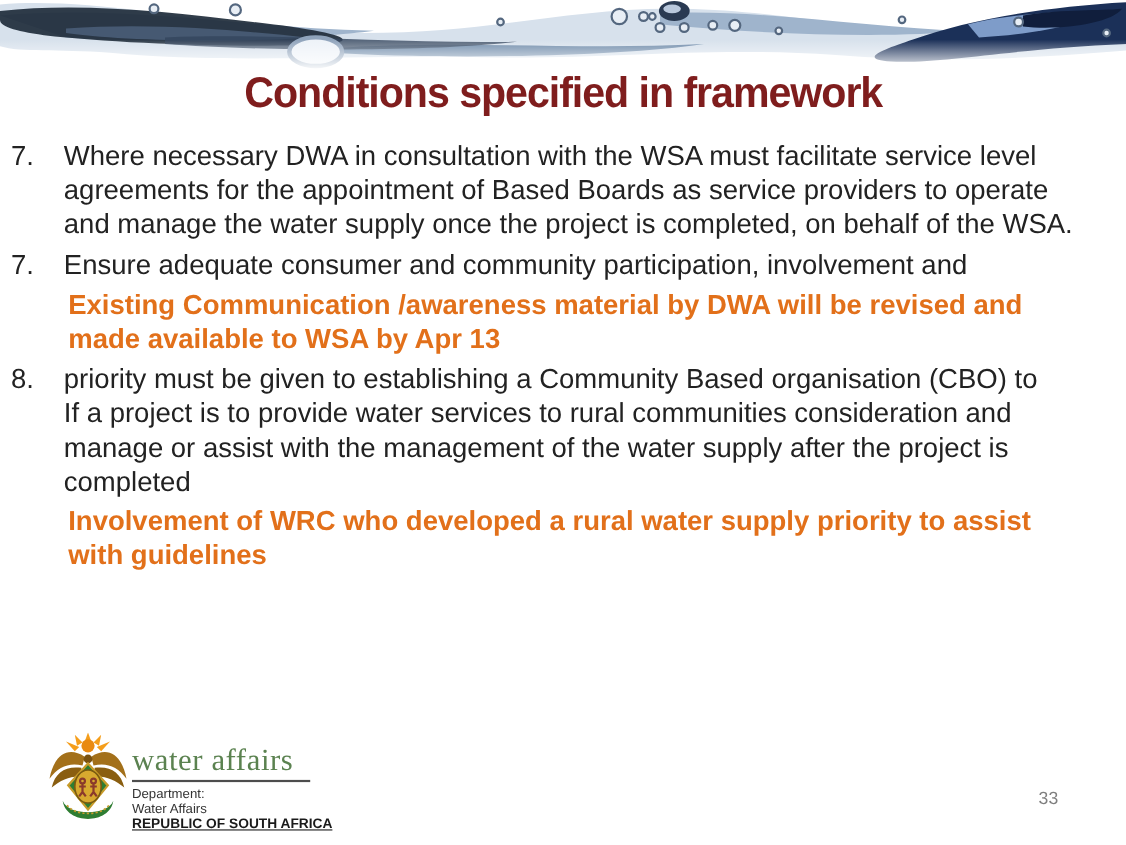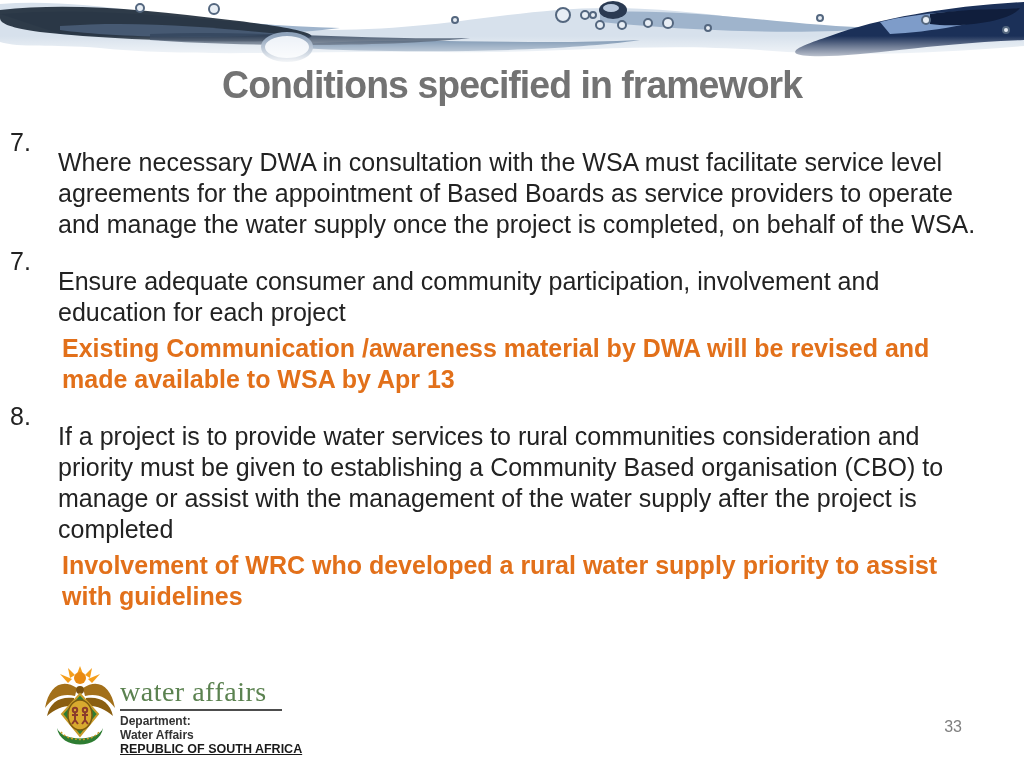--- a/index.html
+++ b/index.html
@@ -12,48 +12,48 @@
   .slide{position:absolute;inset:0;background:#ffffff;}
 
   
   .banner{position:absolute;top:0;left:0;width:1024px;height:65px;}
   .banner svg{display:block;width:1024px;height:65px;}
 
   
   .title{
     position:absolute;top:63px;left:0;width:100%;
     text-align:center;font-size:39px;font-weight:700;
-    letter-spacing:-1px;color:#737373;
+    letter-spacing:-1px;color:#7f1d1d;
   }
   .title span{display:inline-block;transform:scaleX(.96);transform-origin:center;}
 
   
   .content{
     position:absolute;top:127px;left:10px;right:28px;
     font-size:25px;line-height:31px;color:#222;
   }
   .item{display:flex;}
   .item.gap{margin-top:6px;}
   .item-number{width:48px;flex:none;}
-  .item-lines{flex:1;margin-top:20px;}
+  .item-lines{flex:1;}
   .note{
     margin-left:52px;margin-top:5px;
     font-weight:700;color:#E2701A;
   }
 
   
   .footer-logo{position:absolute;left:44px;top:666px;width:320px;height:96px;}
   .arms{position:absolute;left:0;top:0;width:72px;height:94px;}
   .brandbox{position:absolute;left:76px;top:12px;width:240px;}
   .brand-name{
     font-family:"Liberation Serif", serif;
     font-size:28px;color:#5B8250;line-height:28px;letter-spacing:0.5px;
   }
   .brand-rule{height:2px;background:#4d4d4d;width:162px;margin-top:3px;margin-bottom:3px;}
-  .dept{font-size:12px;color:#333;line-height:14px;font-weight:bold;}
+  .dept{font-size:12px;color:#333;line-height:14px;}
   .dept.bold{font-weight:700;color:#1a1a1a;font-size:12.5px;text-decoration:underline;}
 
   .page-number{
     position:absolute;right:62px;top:718px;
     font-size:16px;color:#7f7f7f;
   }
 </style>
 </head>
 <body>
 
@@ -121,33 +121,32 @@
         <div>Where necessary DWA in consultation with the WSA must facilitate service level</div>
         <div>agreements for the appointment of Based Boards as service providers to operate</div>
         <div>and manage the water supply once the project is completed, on behalf of the WSA.</div>
       </div>
     </div>
 
     <div class="item gap">
       <div class="item-number">7.</div>
       <div class="item-lines">
         <div>Ensure adequate consumer and community participation, involvement and</div>
-        <div>education for each project</div>
       </div>
     </div>
     <div class="note">
       <div>Existing Communication /awareness material by DWA will be revised and</div>
       <div>made available to WSA by Apr 13</div>
     </div>
 
     <div class="item gap">
       <div class="item-number">8.</div>
       <div class="item-lines">
+        <div>priority must be given to establishing a Community Based organisation (CBO) to</div>
         <div>If a project is to provide water services to rural communities consideration and</div>
-        <div>priority must be given to establishing a Community Based organisation (CBO) to</div>
         <div>manage or assist with the management of the water supply after the project is</div>
         <div>completed</div>
       </div>
     </div>
     <div class="note">
       <div>Involvement of WRC who developed a rural water supply priority to assist</div>
       <div>with guidelines</div>
     </div>
 
   </div>

